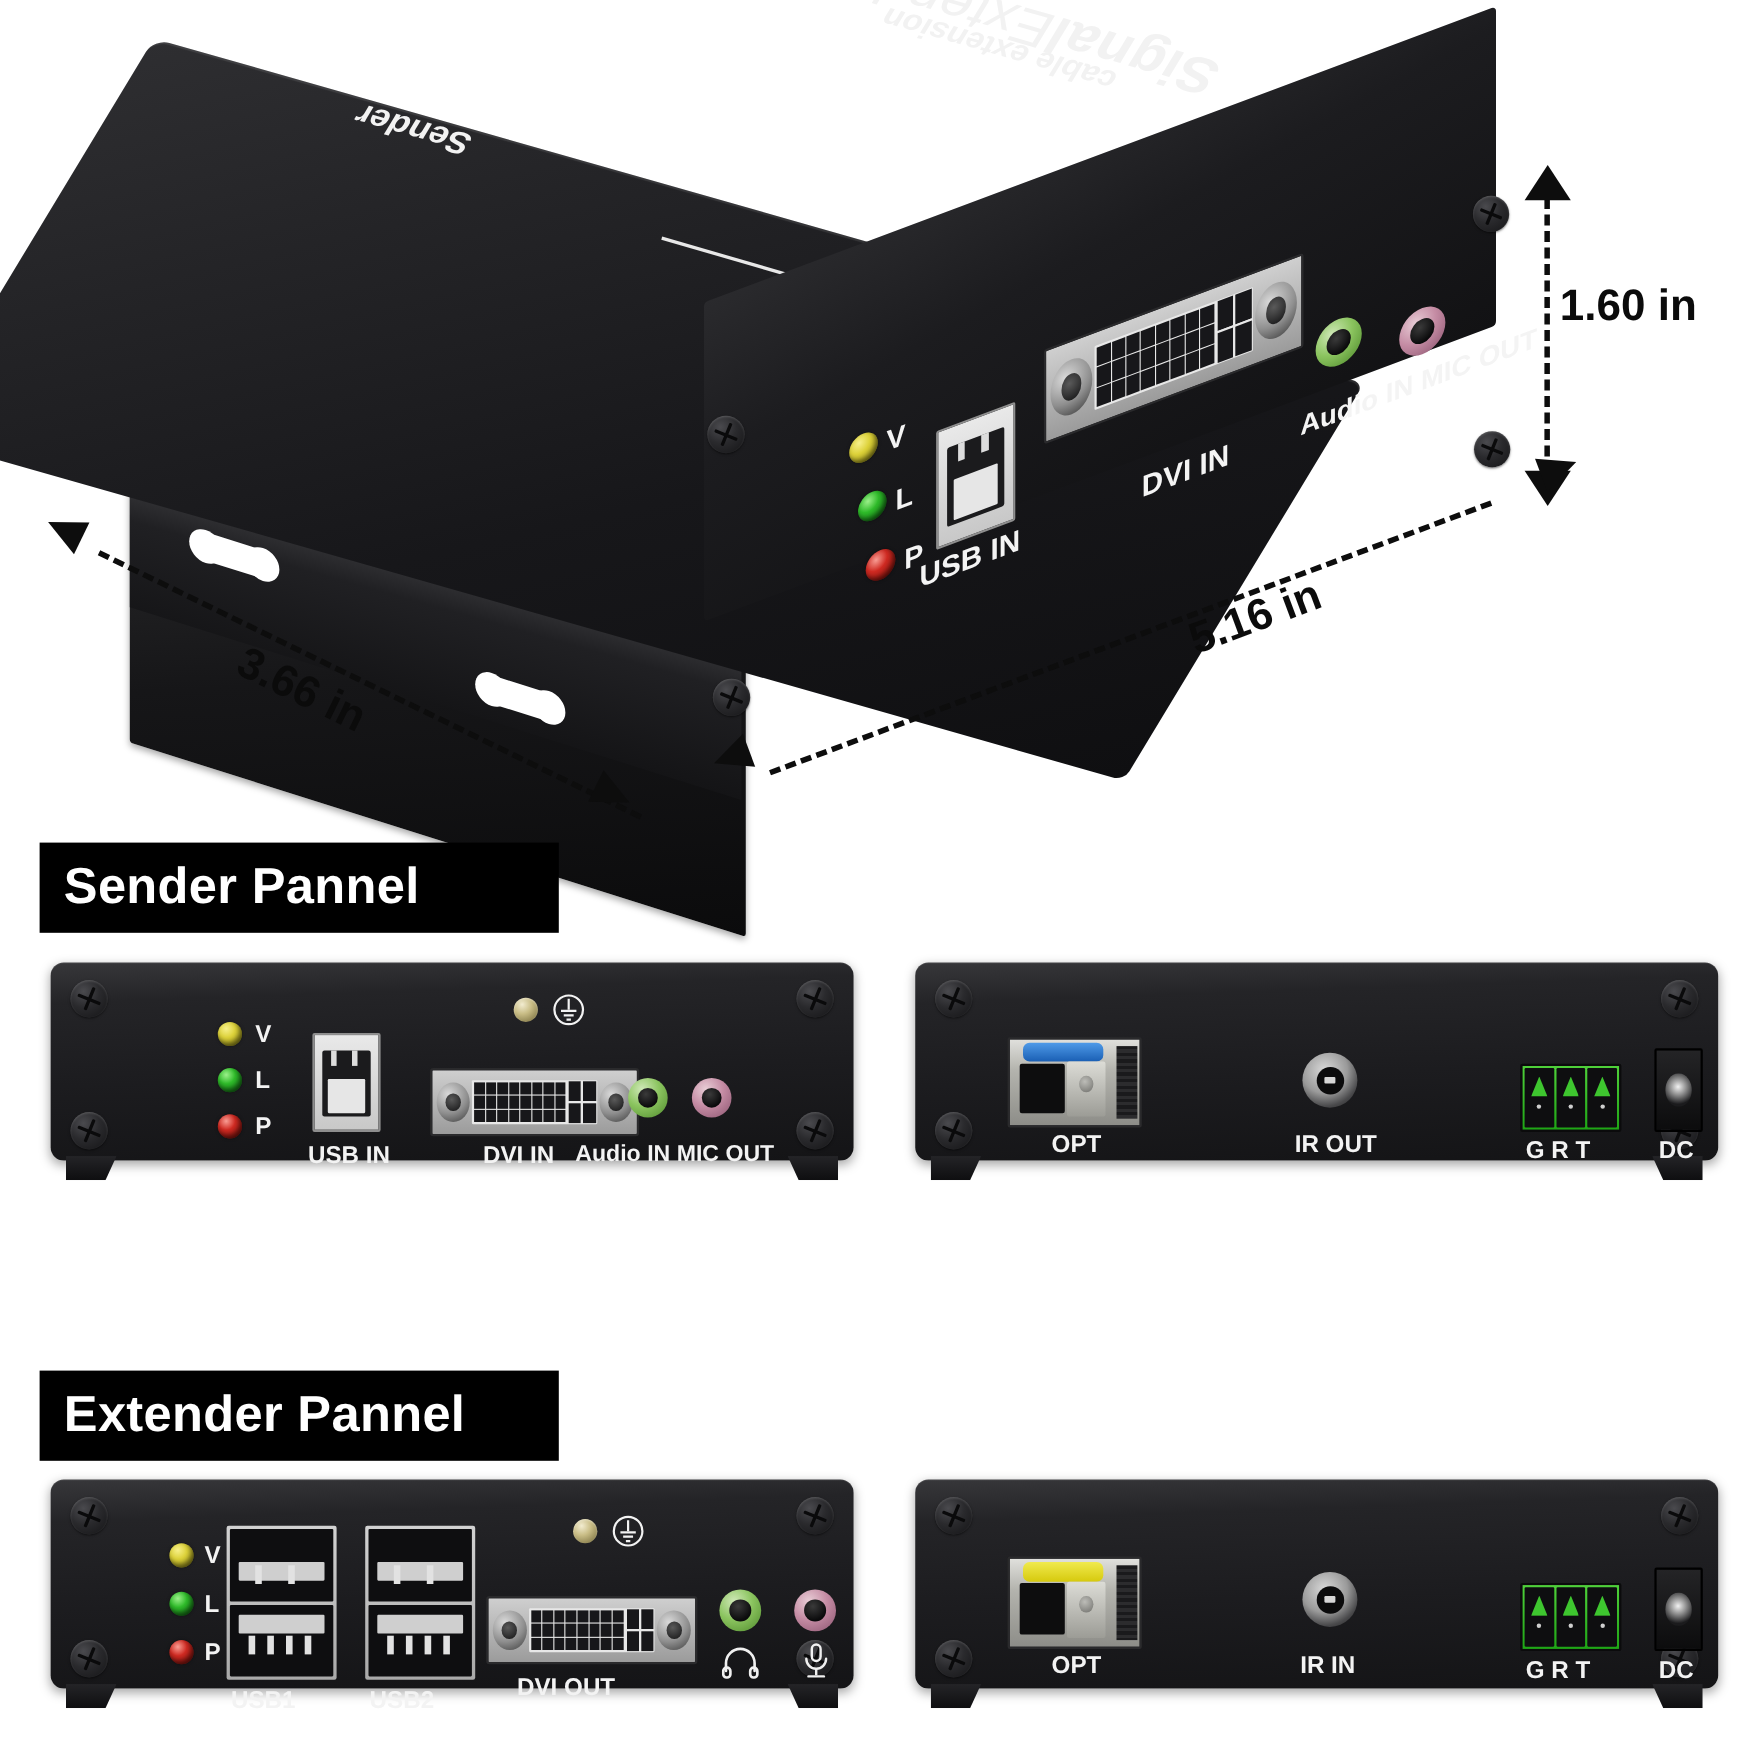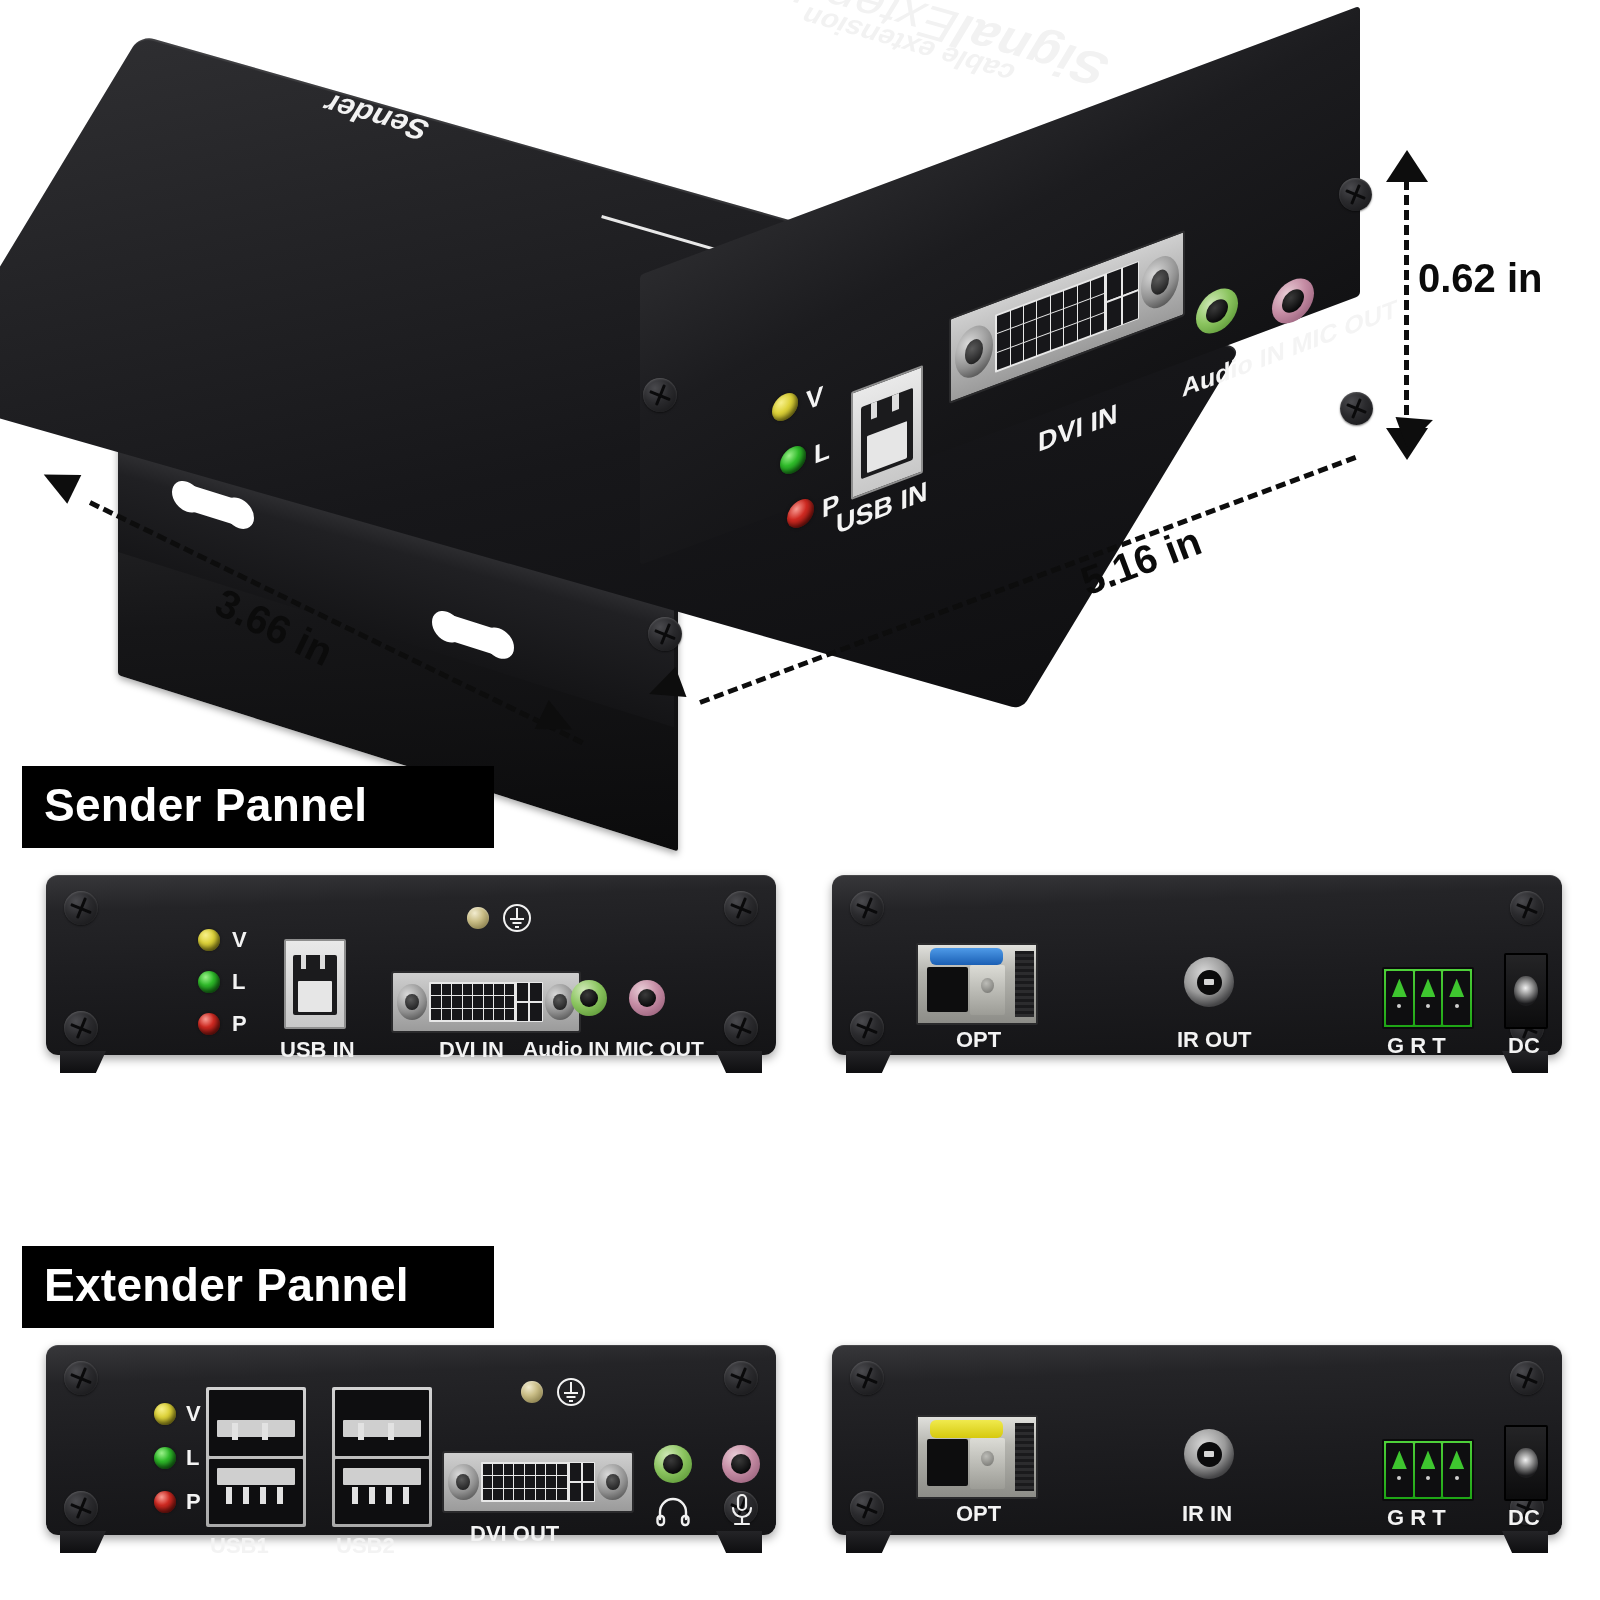--- a/index.html
+++ b/index.html
@@ -227,20 +227,21 @@
   }
 
   
   .sec-header {
     position:absolute;
     background:#000000;
     color:#ffffff;
     font-size: 46px; font-weight: 700;
     padding: 12px 22px 16px 22px;
     letter-spacing: .3px;
+    margin-left: 14px;
   }
 
   
   .panel {
     position:absolute;
     background: linear-gradient(178deg,#37373a 0%,#242427 18%,#1c1c1f 55%,#141416 100%);
     border-radius: 12px;
     box-shadow: 0 4px 10px rgba(0,0,0,.35), inset 0 1px 0 rgba(255,255,255,.09);
   }
   .panel .foot {
@@ -494,21 +495,21 @@
         <i></i>
       </div>
     <div class="jack pink" style="left:1272px; top:280px; width:42px; height:42px; transform:skewY(-20.5deg);">
         <i></i>
       </div>
     <div class="hero-label" style="position:absolute; left:1182px; top:374px; font-size:25px; transform:skewY(-20.5deg);">Audio IN MIC OUT</div>
 
     <div class="dim-vline" style="left:1404px; top:180px; height:250px;"></div>
     <div class="arrow" style="left:1386px; top:150px; border-width:0 21px 32px 21px; border-color:transparent transparent #0d0d0d transparent;"></div>
     <div class="arrow" style="left:1386px; top:428px; border-width:32px 21px 0 21px; border-color:#0d0d0d transparent transparent transparent;"></div>
-    <div class="dim-text" style="left:1418px; top:256px;">0.62 in</div>
+    <div class="dim-text" style="left:1418px; top:256px;">1.60 in</div>
 
     <div class="dim-line" style="left:700px; top:700px; width:700px; transform:rotate(-20.5deg);"></div>
     <div class="arrow" style="left:1400px; top:410px; border-width:16px 0 16px 34px; border-color:transparent transparent transparent #0d0d0d; transform:rotate(-20.5deg);"></div>
     <div class="arrow" style="left:648px; top:672px; border-width:16px 34px 16px 0; border-color:transparent #0d0d0d transparent transparent; transform:rotate(-20.5deg);"></div>
     <div class="dim-text" style="left:1075px; top:562px; transform:rotate(-20.5deg);">5.16 in</div>
 
     <div class="dim-line" style="left:90px; top:500px; width:548px; transform:rotate(26deg);"></div>
     <div class="arrow" style="left:42px; top:466px; border-width:16px 34px 16px 0; border-color:transparent #0d0d0d transparent transparent; transform:rotate(26deg);"></div>
     <div class="arrow" style="left:540px; top:706px; border-width:16px 0 16px 34px; border-color:transparent transparent transparent #0d0d0d; transform:rotate(26deg);"></div>
     <div class="dim-text" style="left:228px; top:580px; transform:rotate(26deg);">3.66 in</div>

